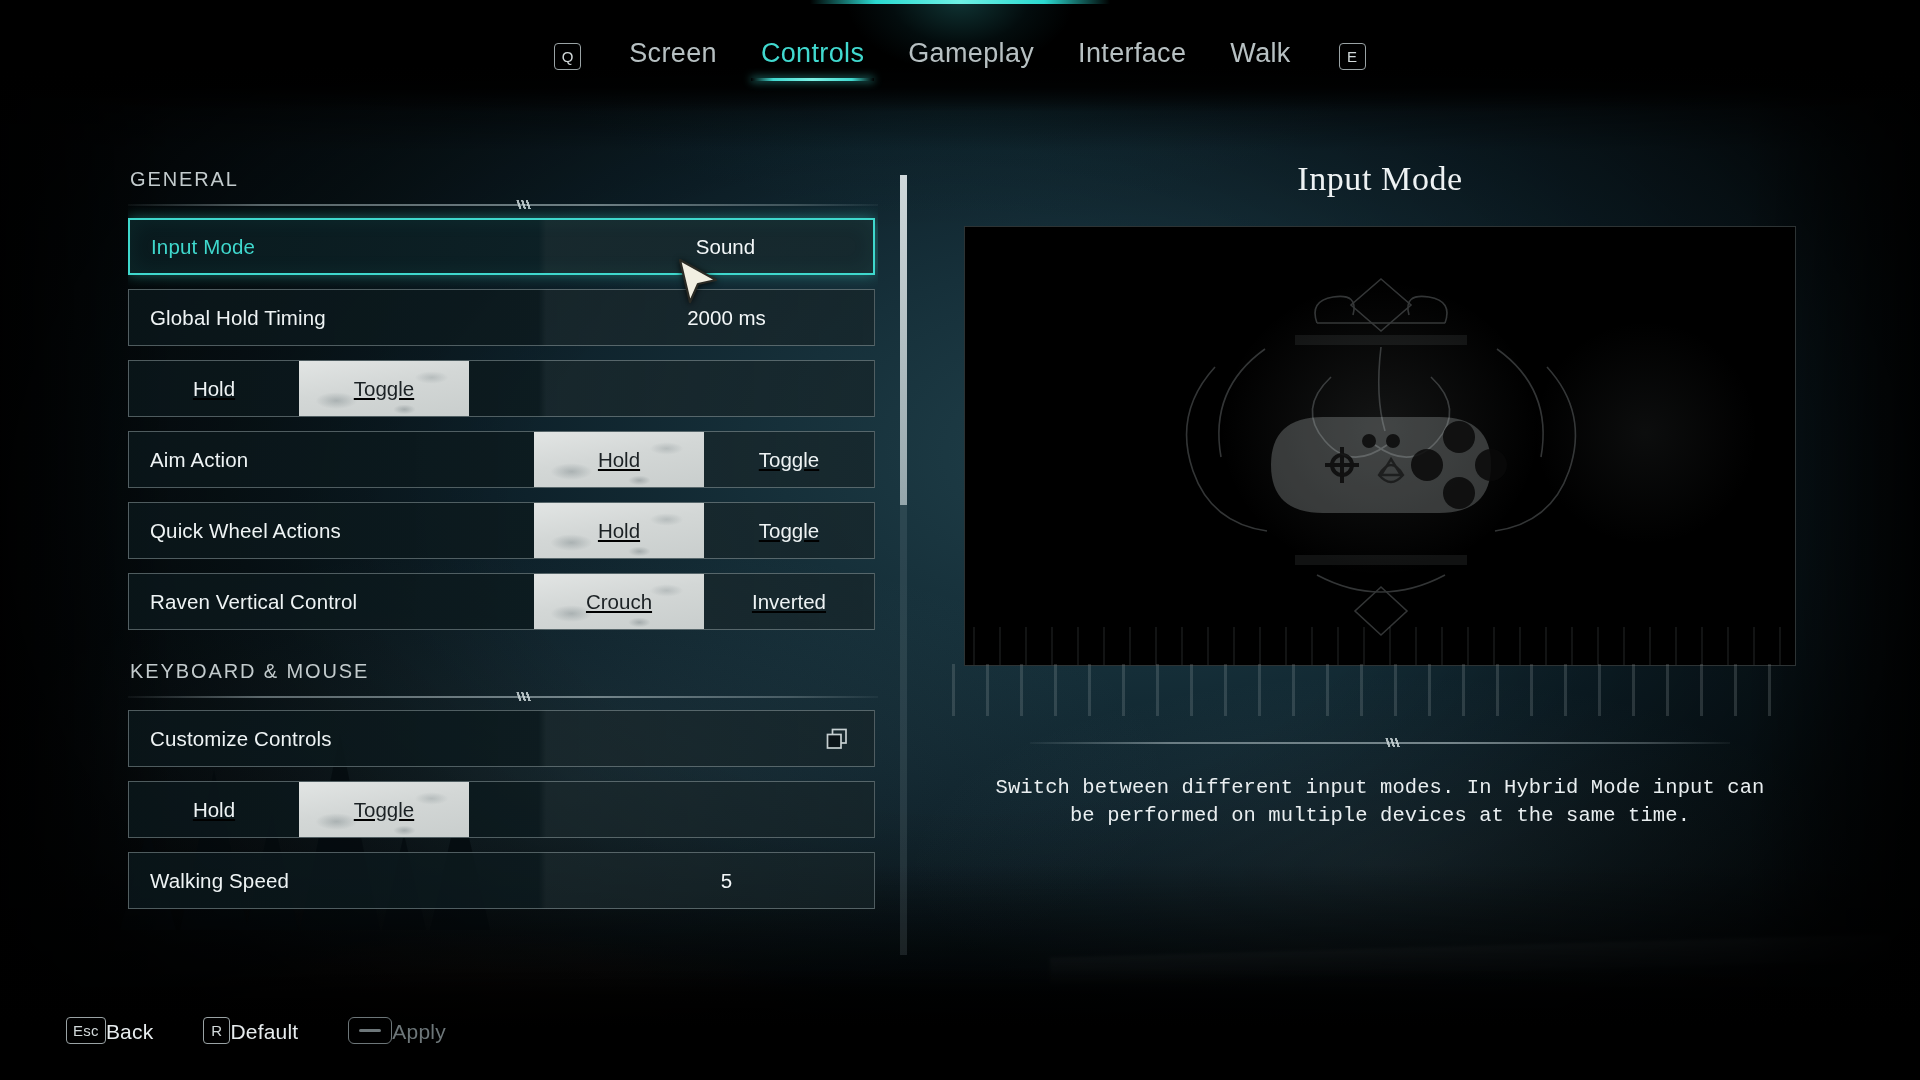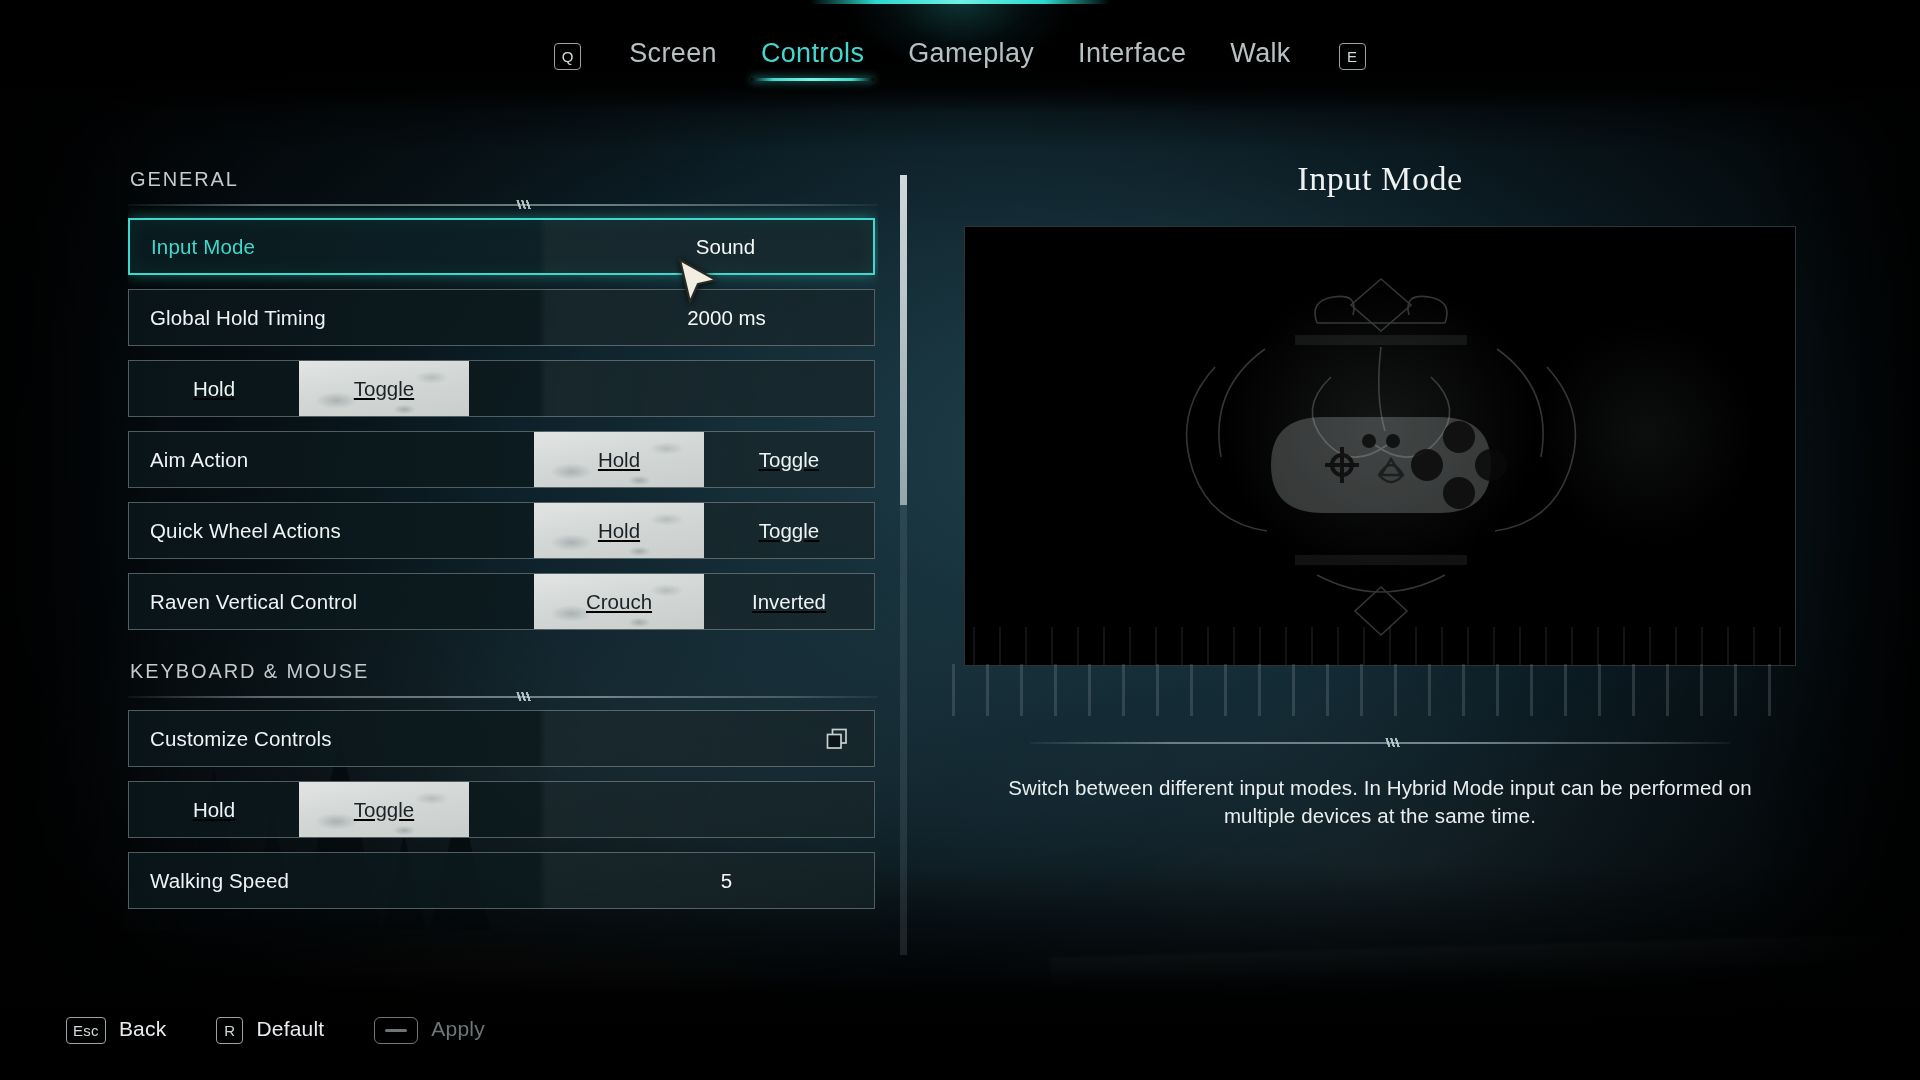--- a/index.html
+++ b/index.html
@@ -308,35 +308,36 @@
   }
 
   .detail-desc {
     width: 800px;
     margin: 30px auto 0;
     text-align: center;
     color: #e9eef0;
     font-size: 20.5px;
     line-height: 1.35;
     letter-spacing: 0.1px;
+    font-family: Liberation Mono, monospace;
   }
 
   
   .footer {
     position: absolute;
     left: 0; right: 0; bottom: 0; height: 112px;
     background: linear-gradient(0deg, #000 0%, #000 46%, rgba(0,0,0,0.72) 76%, rgba(0,0,0,0) 100%);
     z-index: 45;
   }
   .footer-inner {
     position: absolute;
     left: 66px; bottom: 36px;
     display: flex; align-items: center; gap: 50px;
   }
-  .fbtn { display: flex; align-items: flex-start; gap: 13px; }
+  .fbtn { display: flex; align-items: flex-end; }
   .fbtn-label { color: #e7ecee; font-size: 21px; letter-spacing: 0.2px; }
   .fbtn.disabled .fbtn-label { color: #6d7679; }
 
   .spacebar {
     display: inline-flex; align-items: center; justify-content: center;
     width: 44px; height: 27px;
     border: 1.6px solid #6d7679;
     border-radius: 6px;
   }
   .spacebar i {

